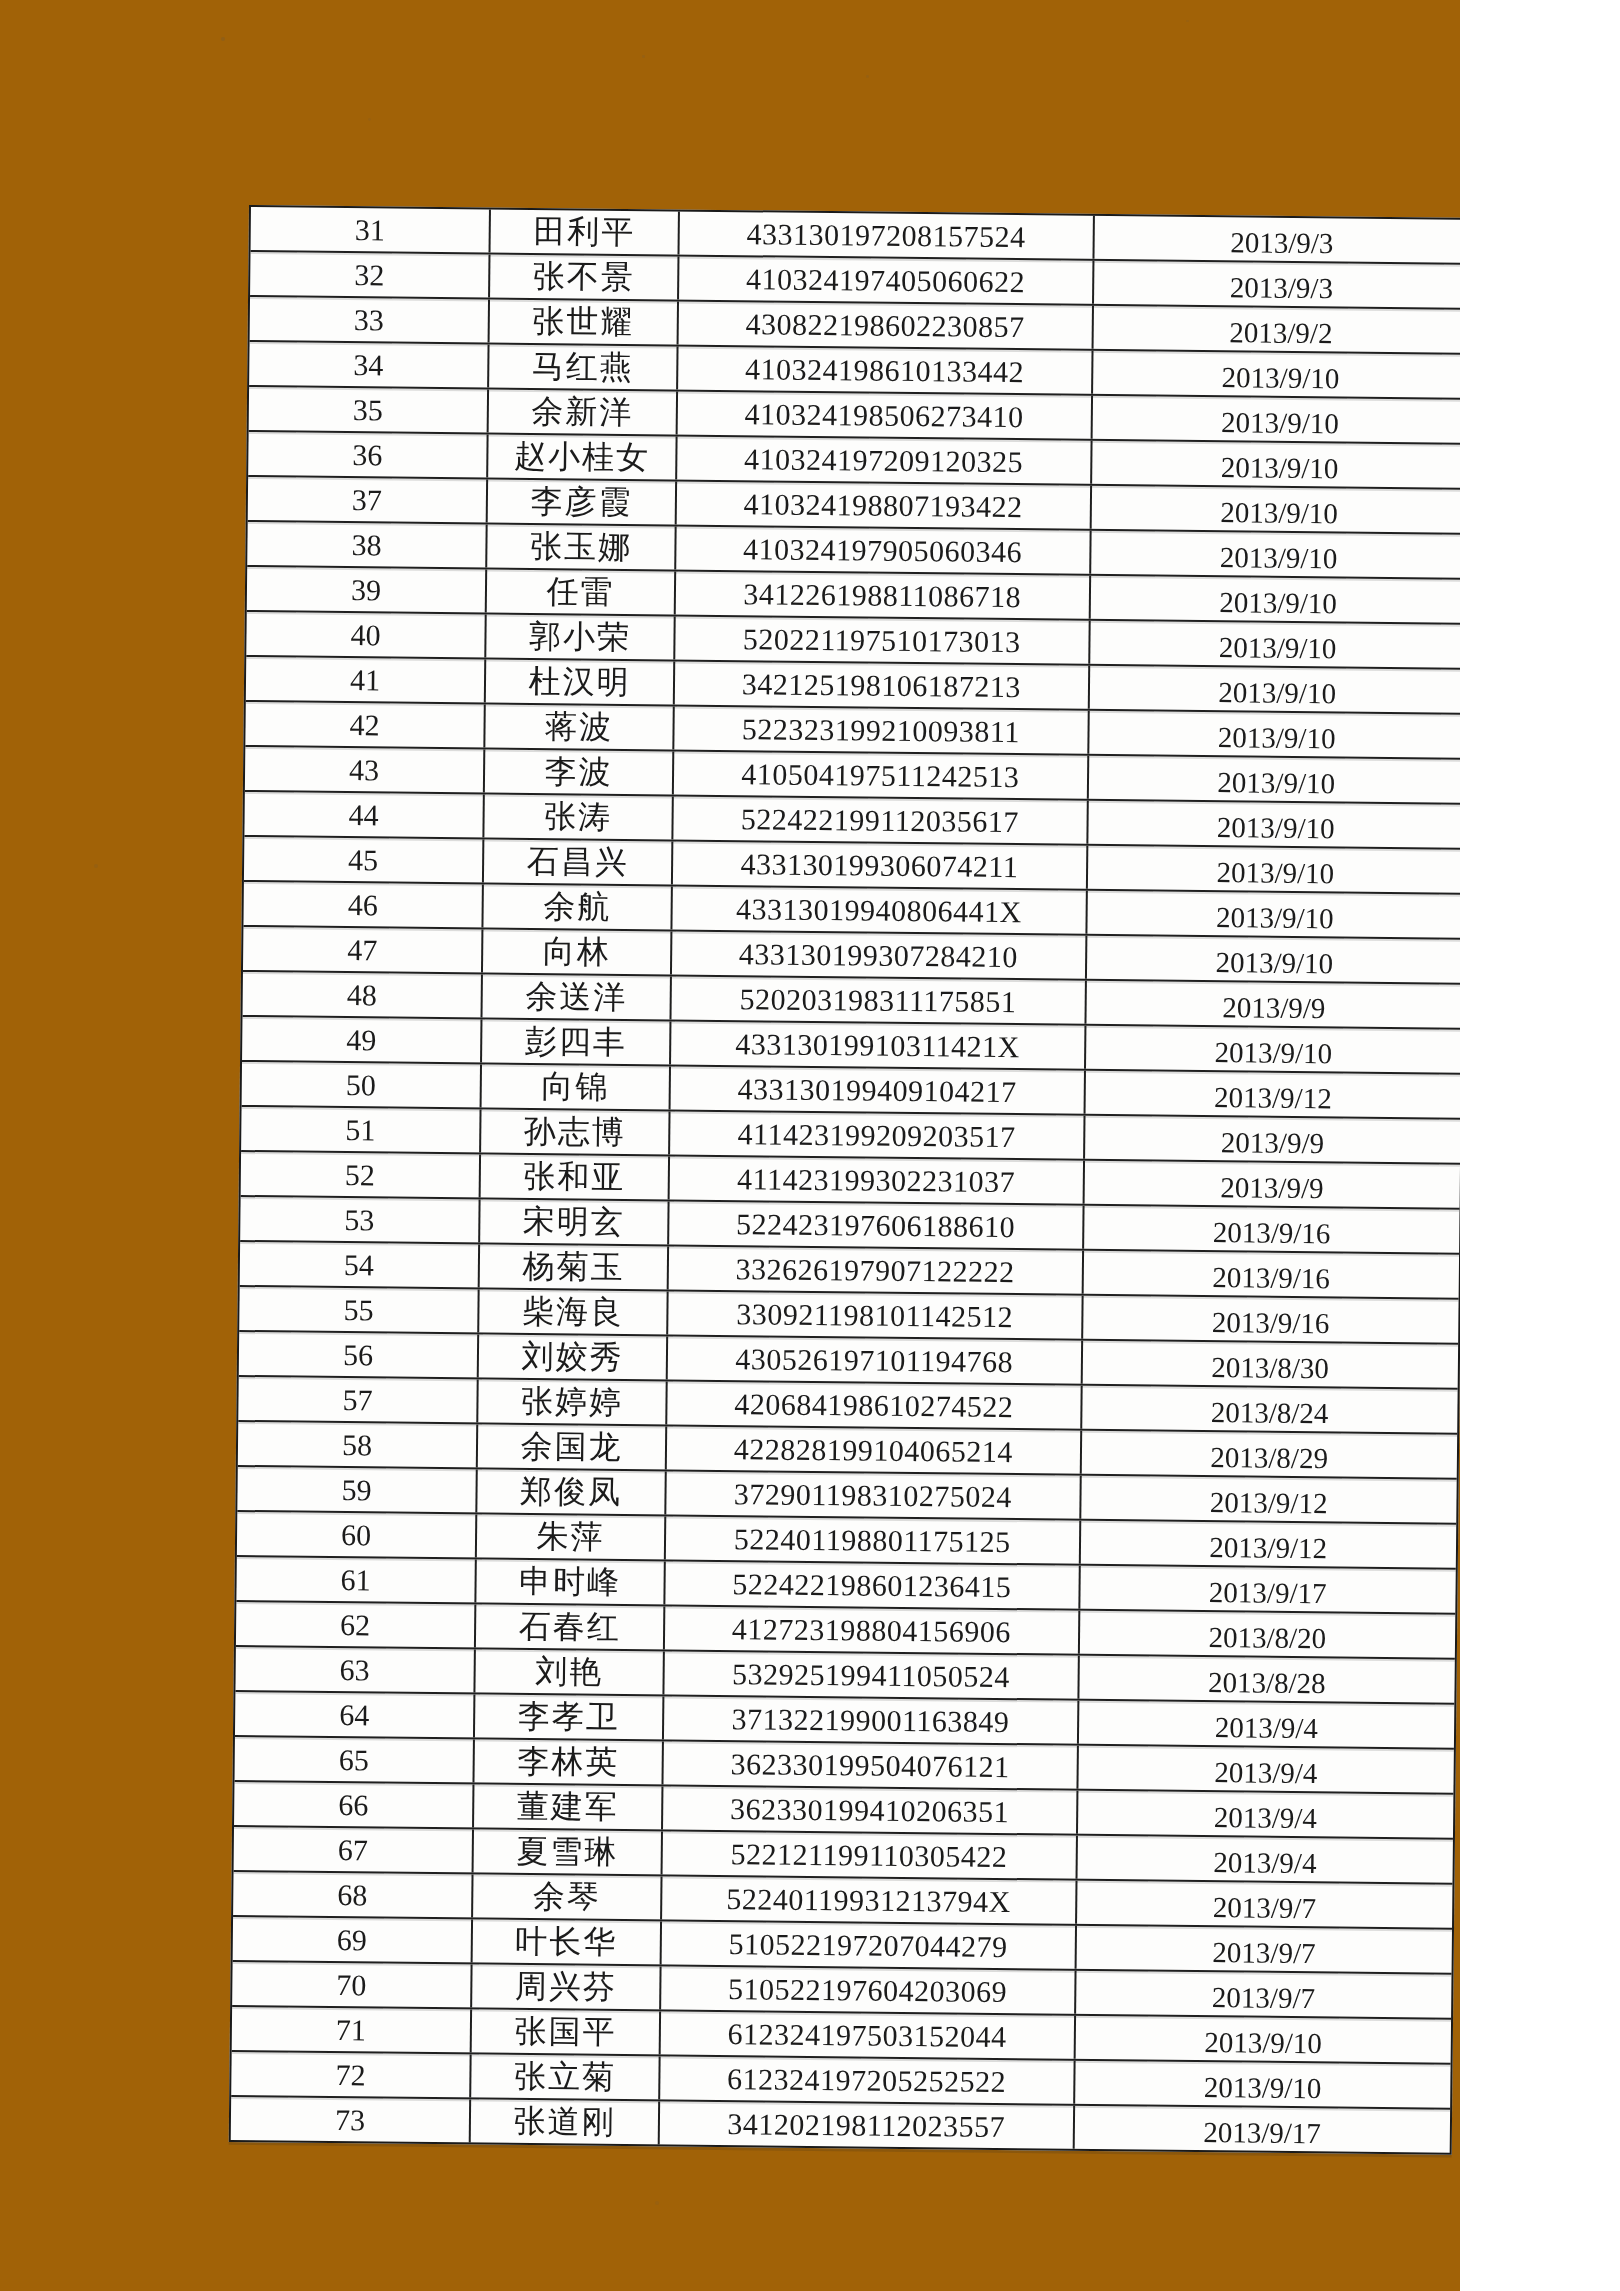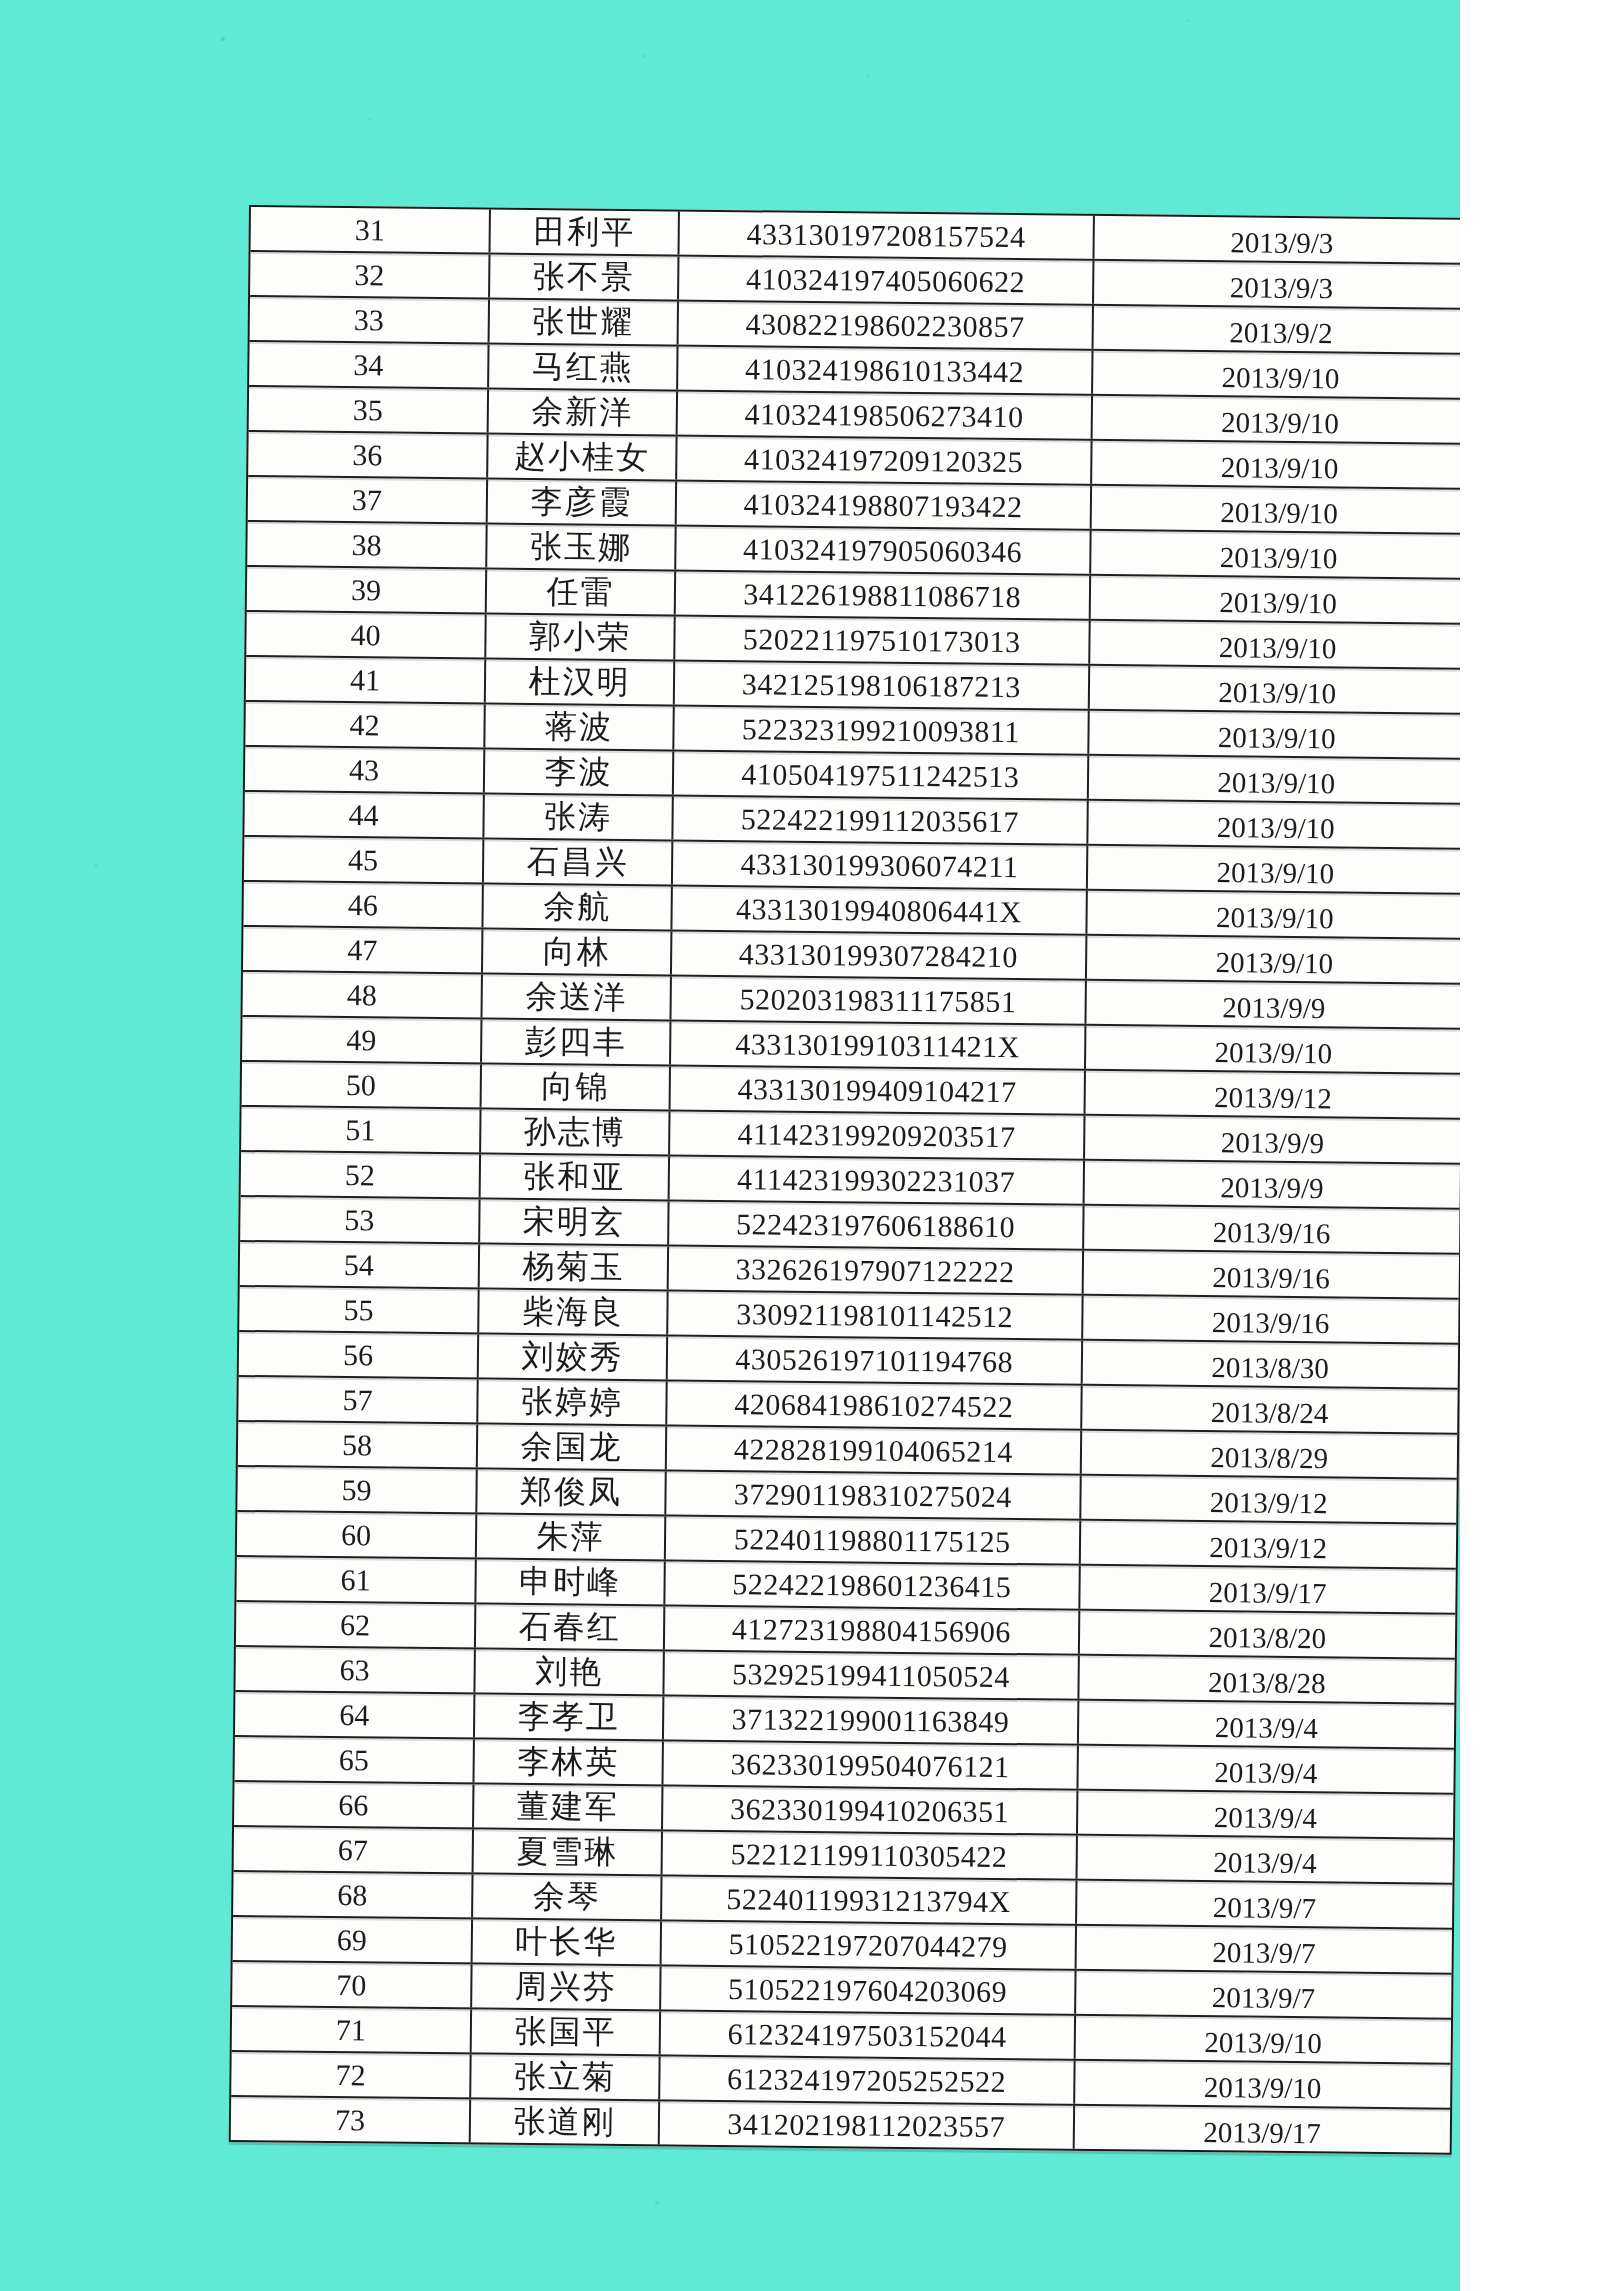--- a/index.html
+++ b/index.html
@@ -4,21 +4,21 @@
 <style>
   html,body{margin:0;padding:0;}
   body{
     width:1620px;height:2292px;
     background:#ffffff;
     font-family:"Liberation Serif","DejaVu Serif",serif;
     overflow:hidden;
   }
   .page{
     position:relative;width:1460px;height:2292px;
-    background:#5eead4;
+    background:#a16207;
     overflow:hidden;
   }
   
   .table{
     position:absolute;left:249px;top:205px;width:1219px;
     transform:rotate(0.6deg);transform-origin:0 0;
     border:2.9px solid #1a1a1a;
     background:#fdfdfc;
     box-shadow:0 2.9px 0 rgba(40,40,40,.18);
   }

